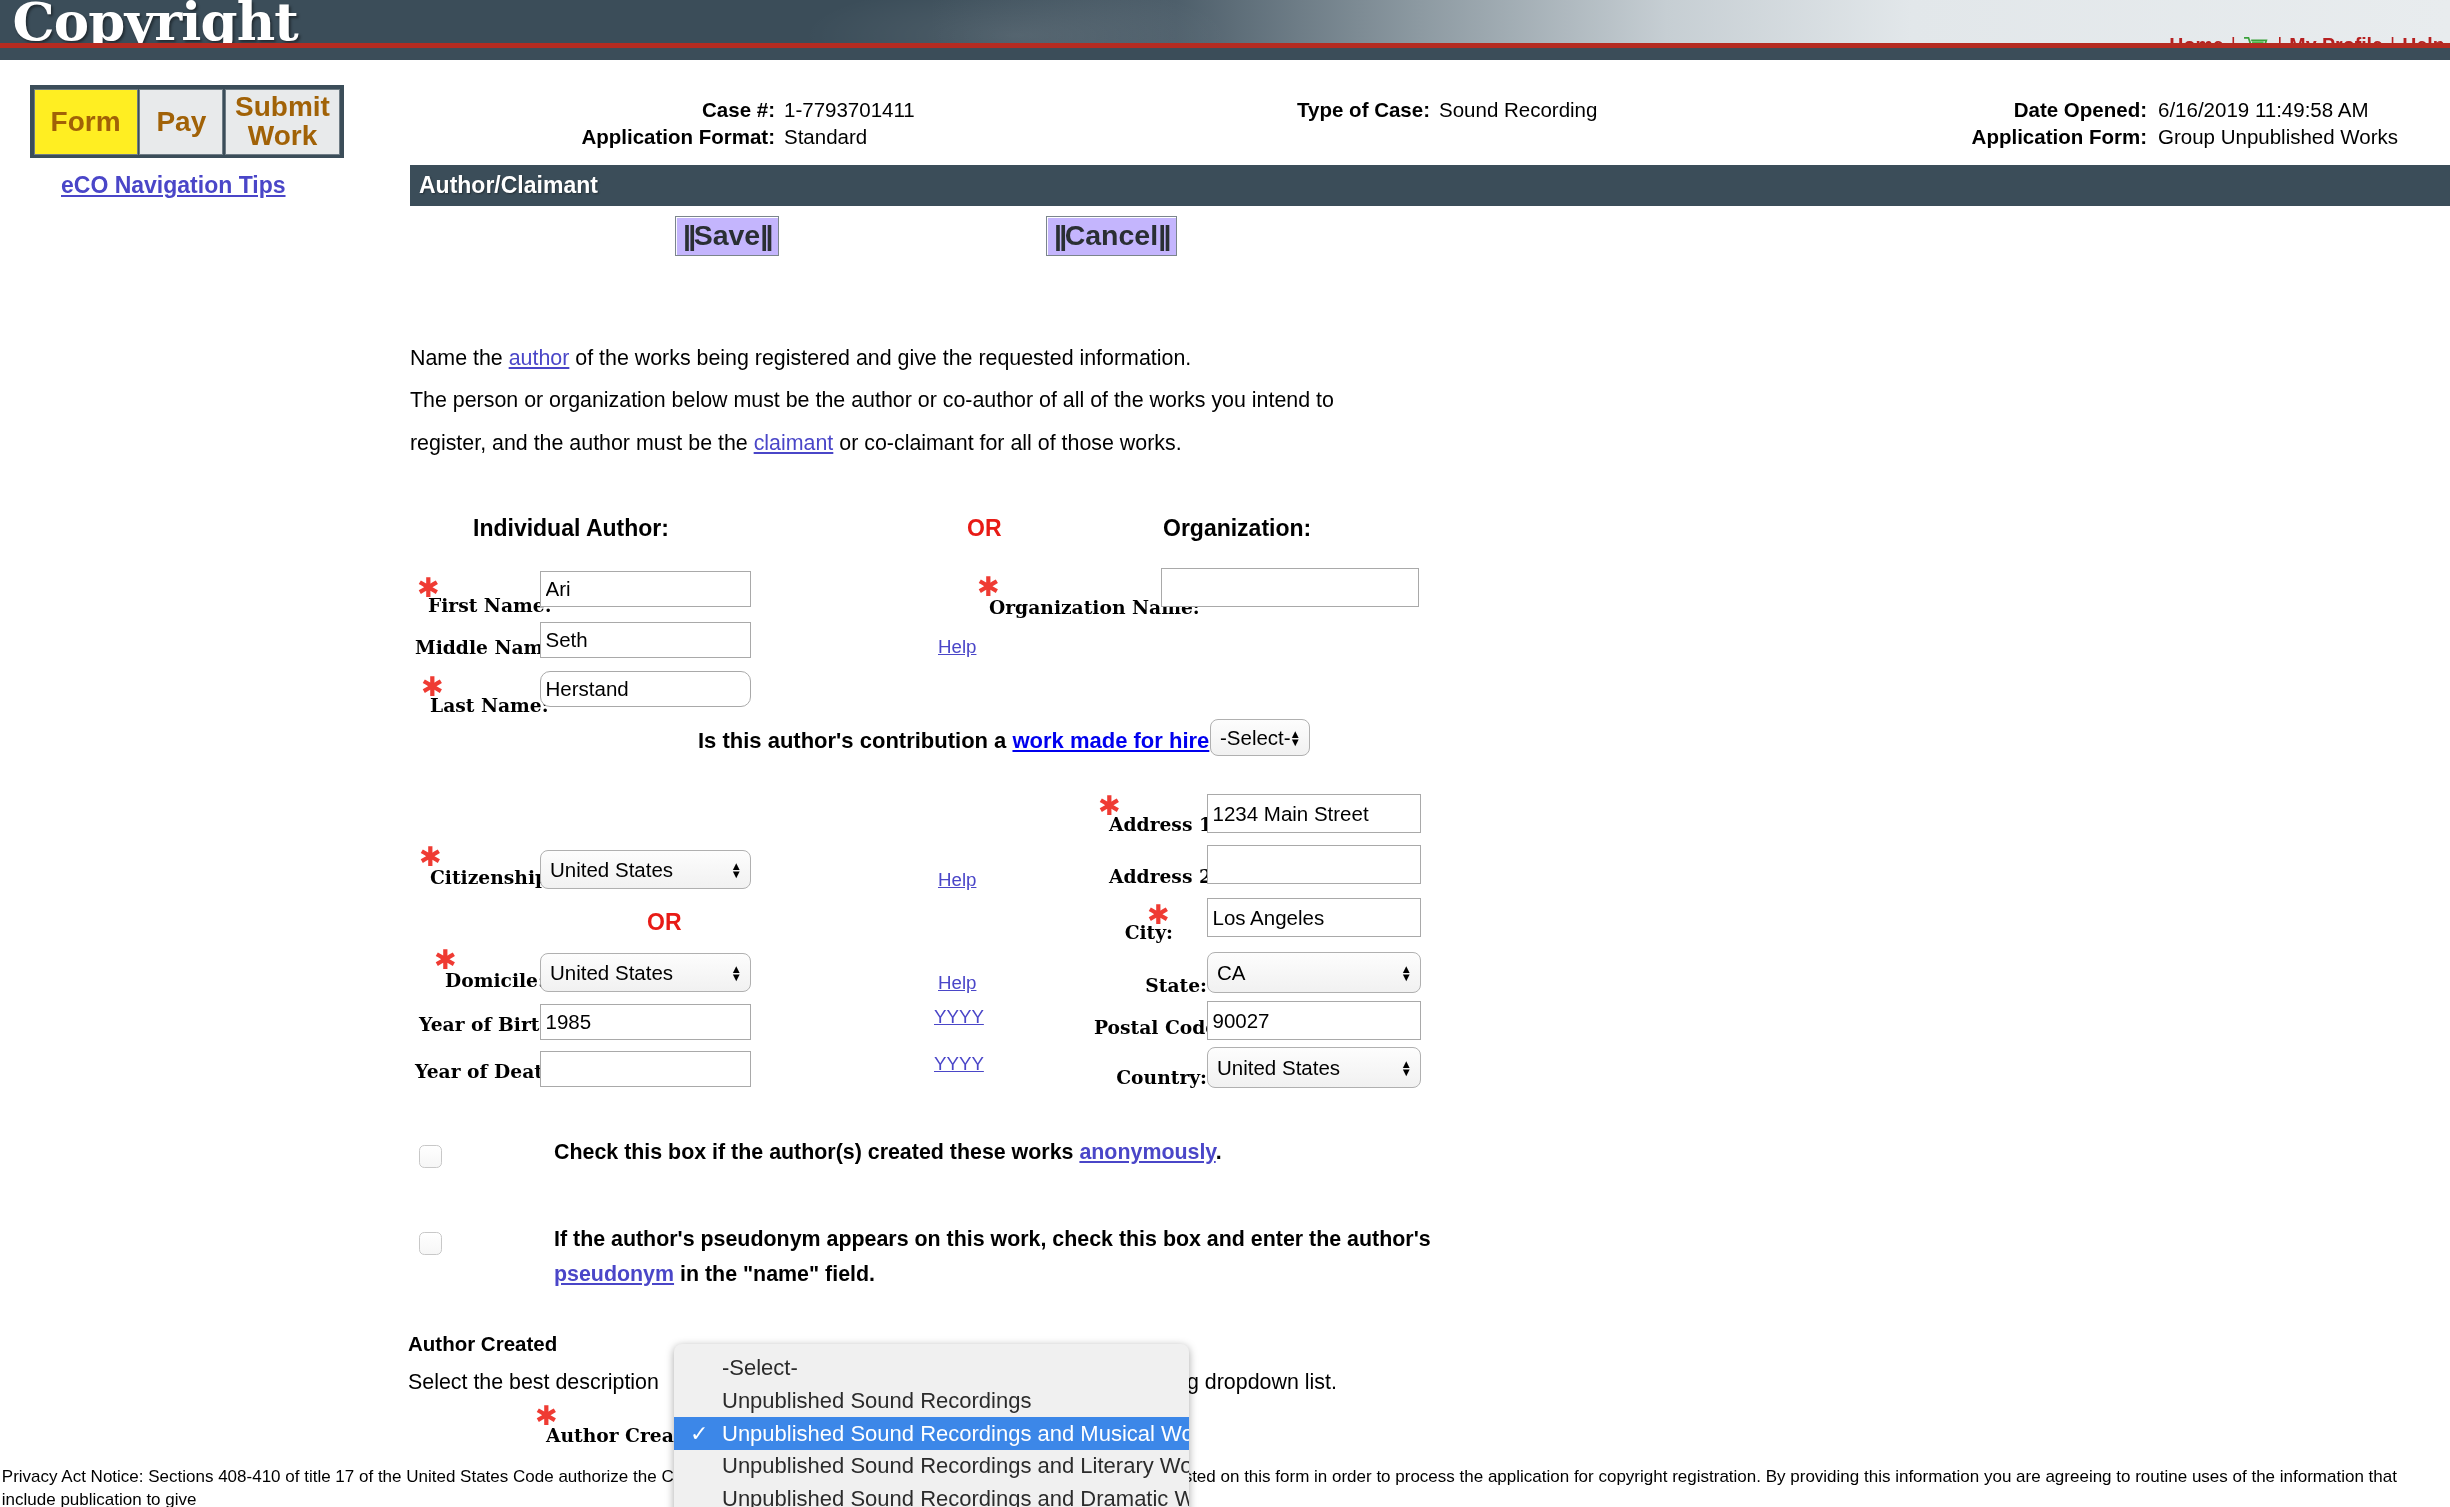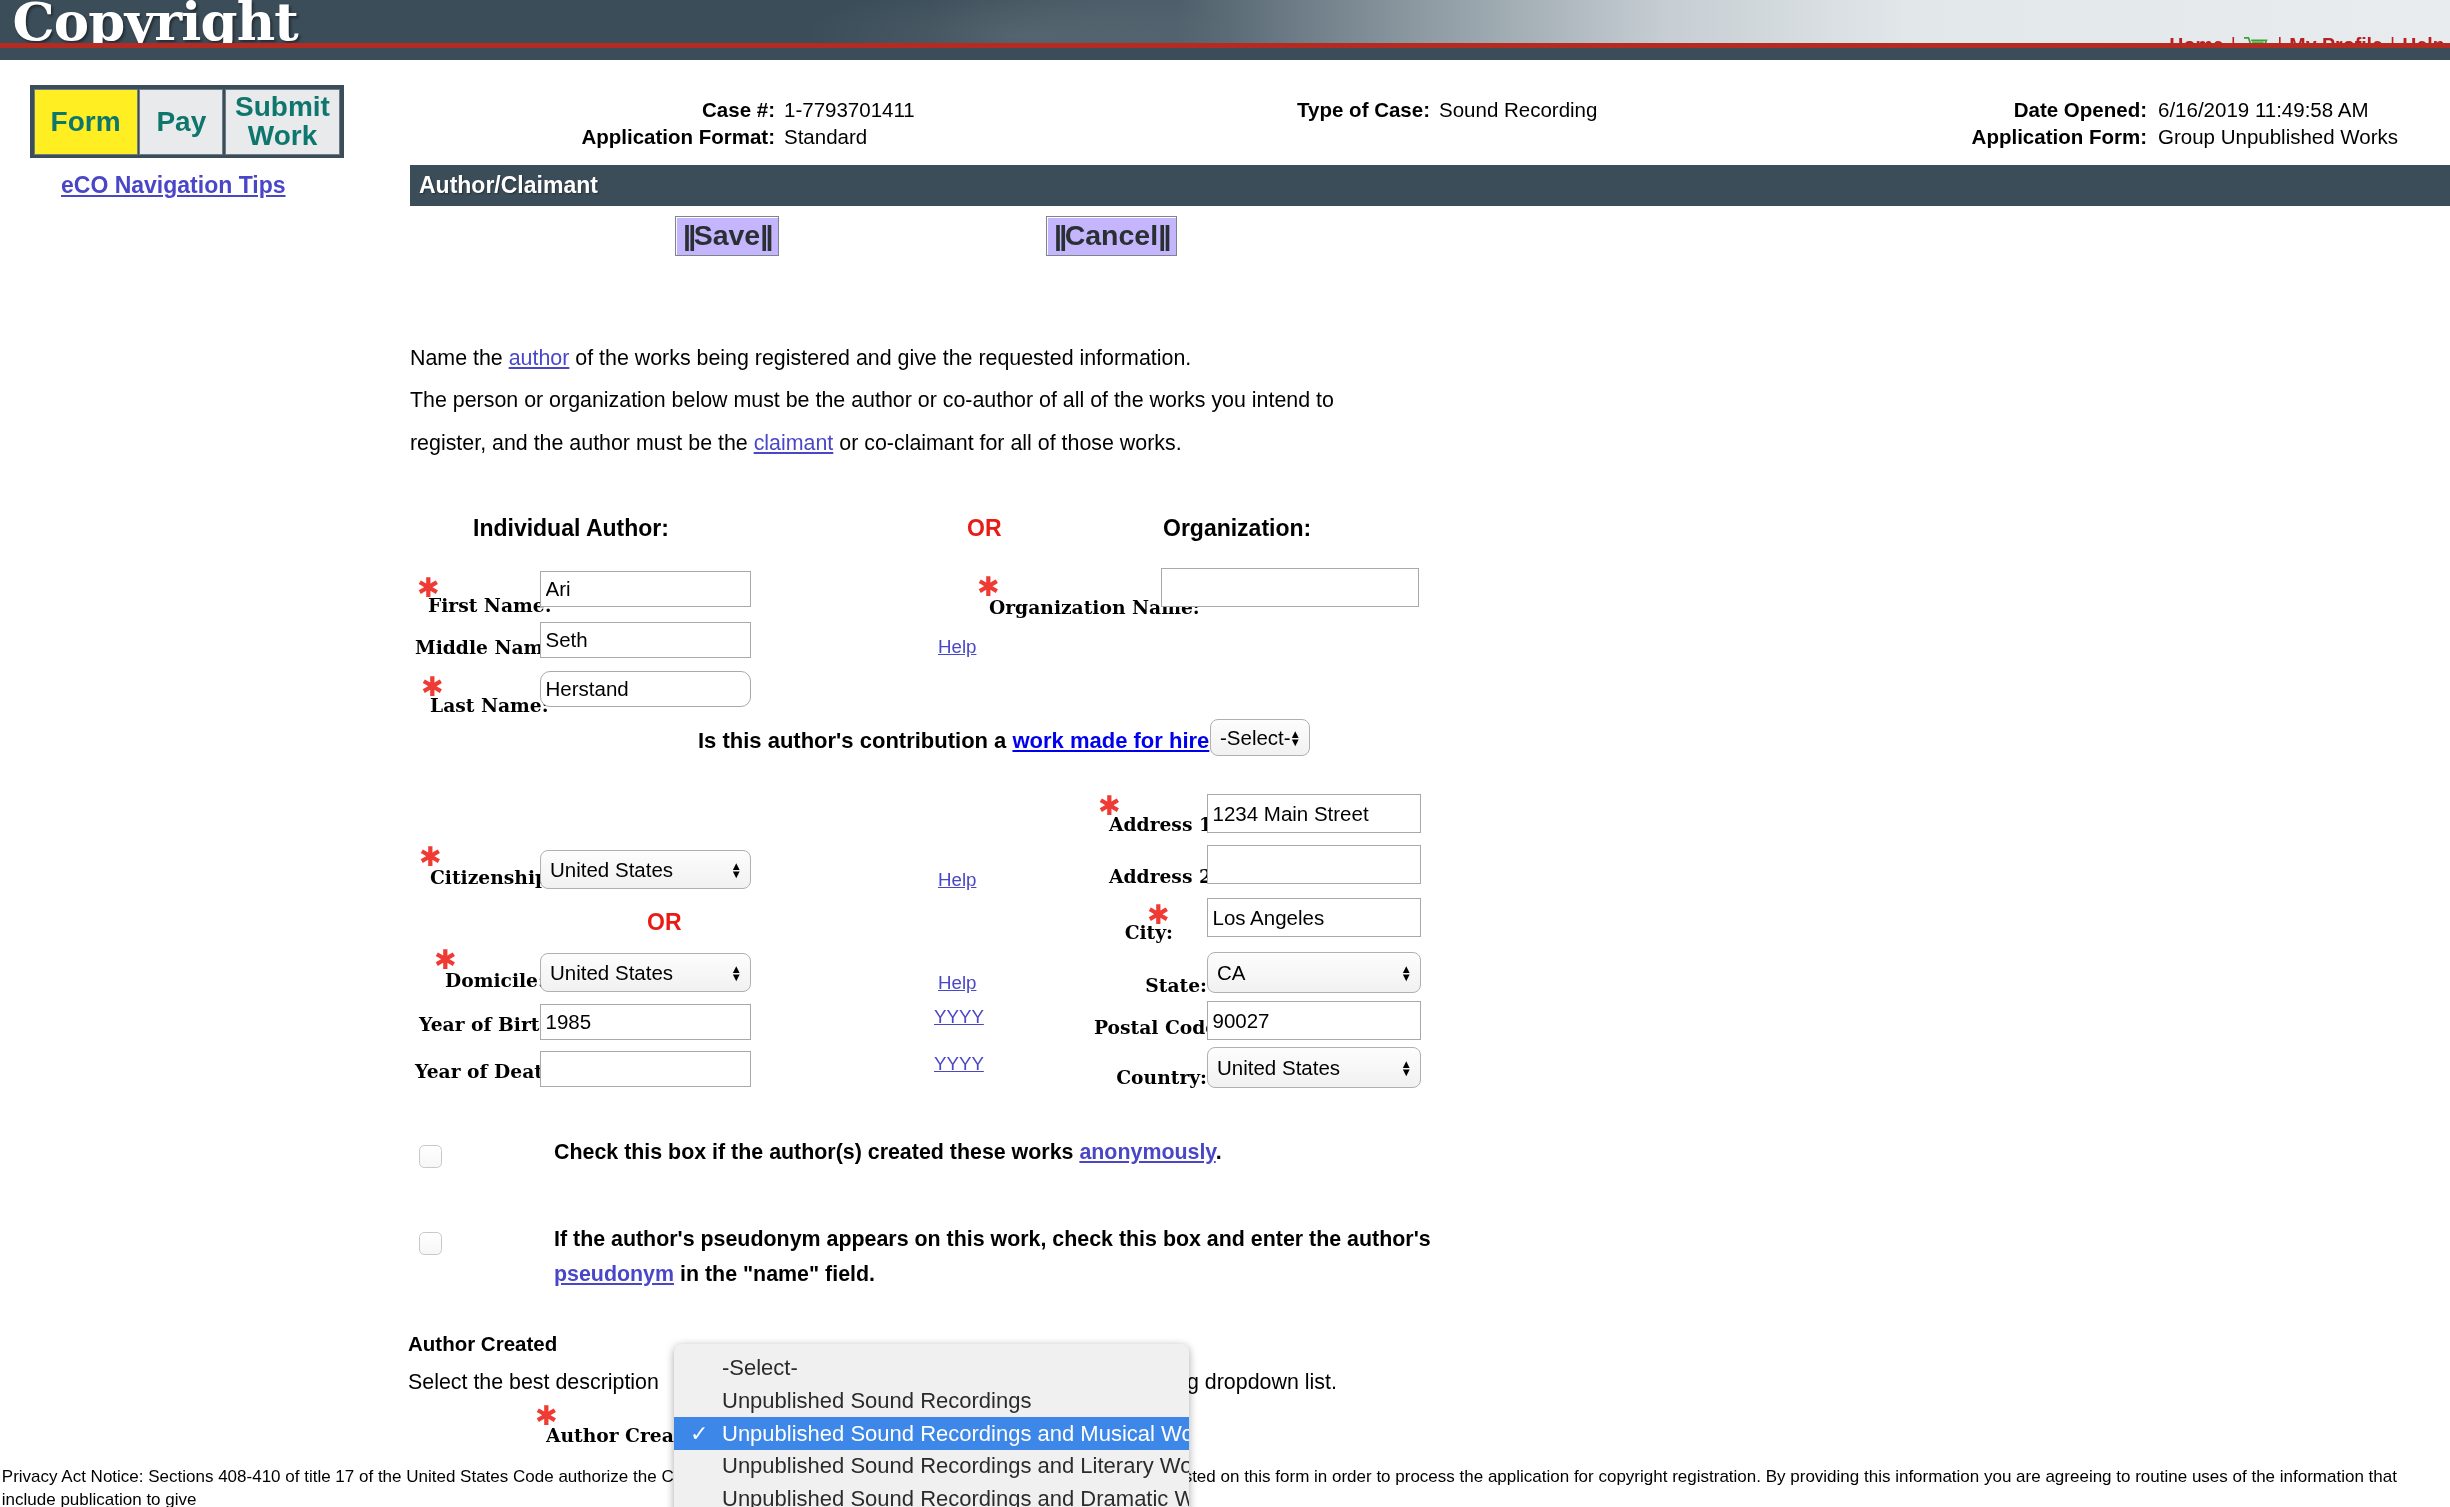--- a/index.html
+++ b/index.html
@@ -62,21 +62,21 @@
     background:#3b4d59;
     padding:3.6px;
     display:flex;
     gap:1.8px;
   }
   .tab {
     border:1.8px solid #6f7c85;
     font-family:"Liberation Sans", sans-serif;
     font-weight:bold;
     font-size:28px;
-    color:#0f766e;
+    color:#a16207;
     background:#e8eaeb;
     padding:3.6px 16px;
     text-align:center;
     line-height:1.0;
     display:flex; align-items:center; justify-content:center;
     min-height:62px;
   }
   .tab.active { background:#ffee22; }
   .tab.two-line { line-height:1.02; padding:3.6px 9px; }
   #nav-tips {

